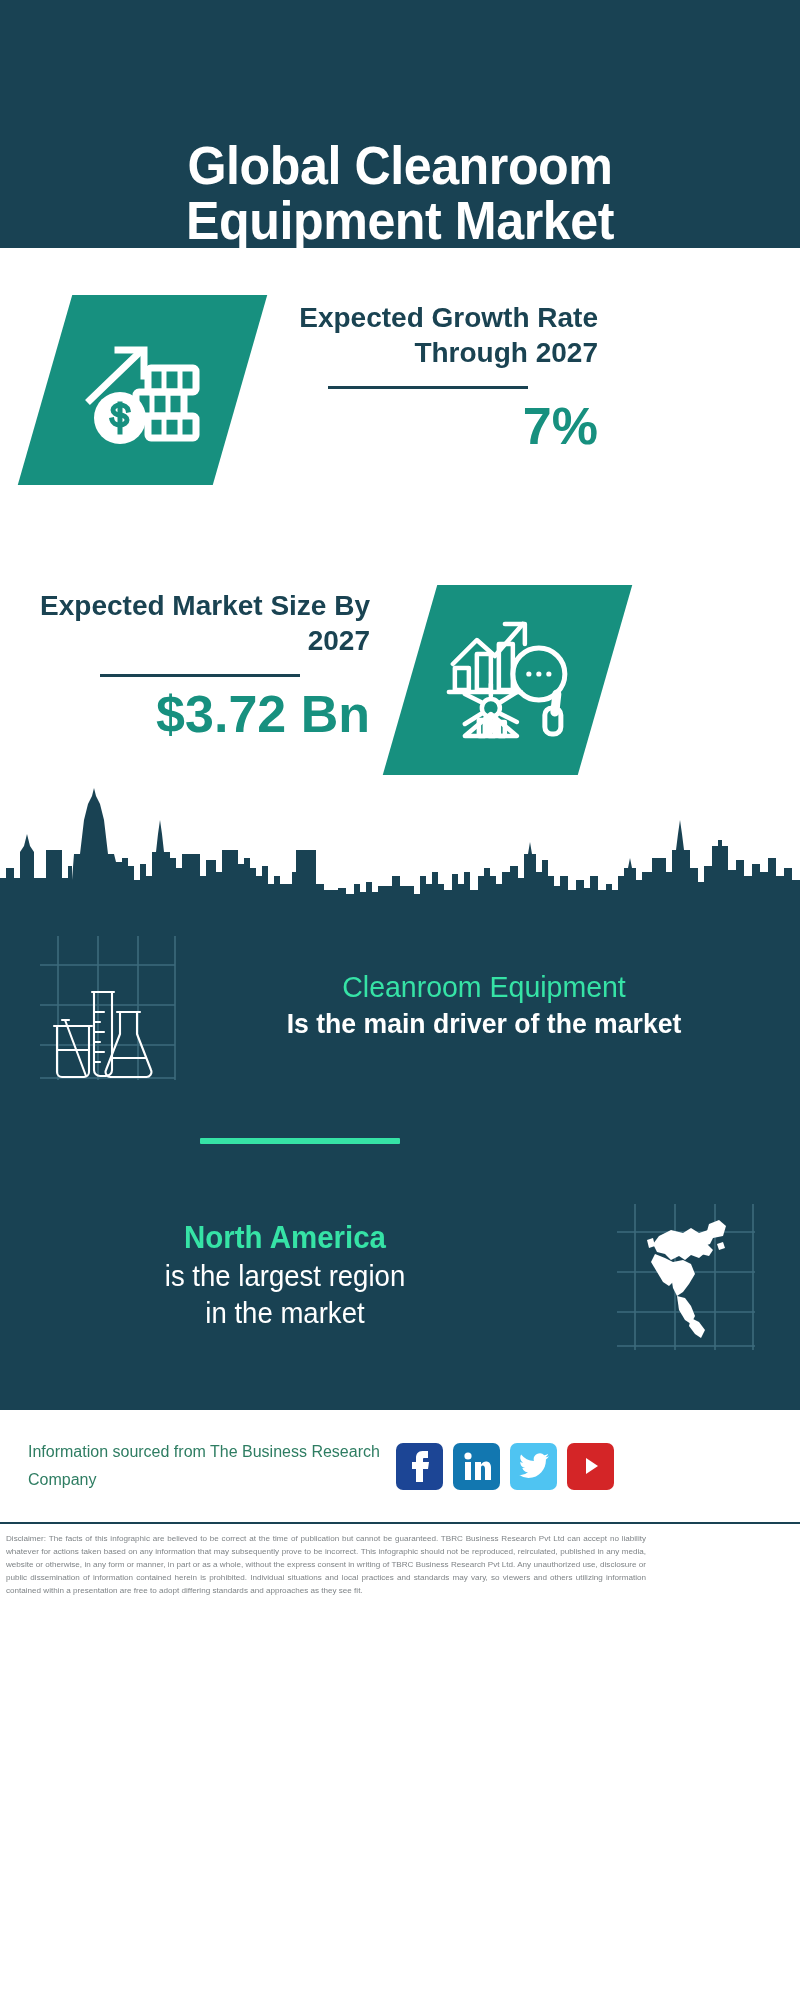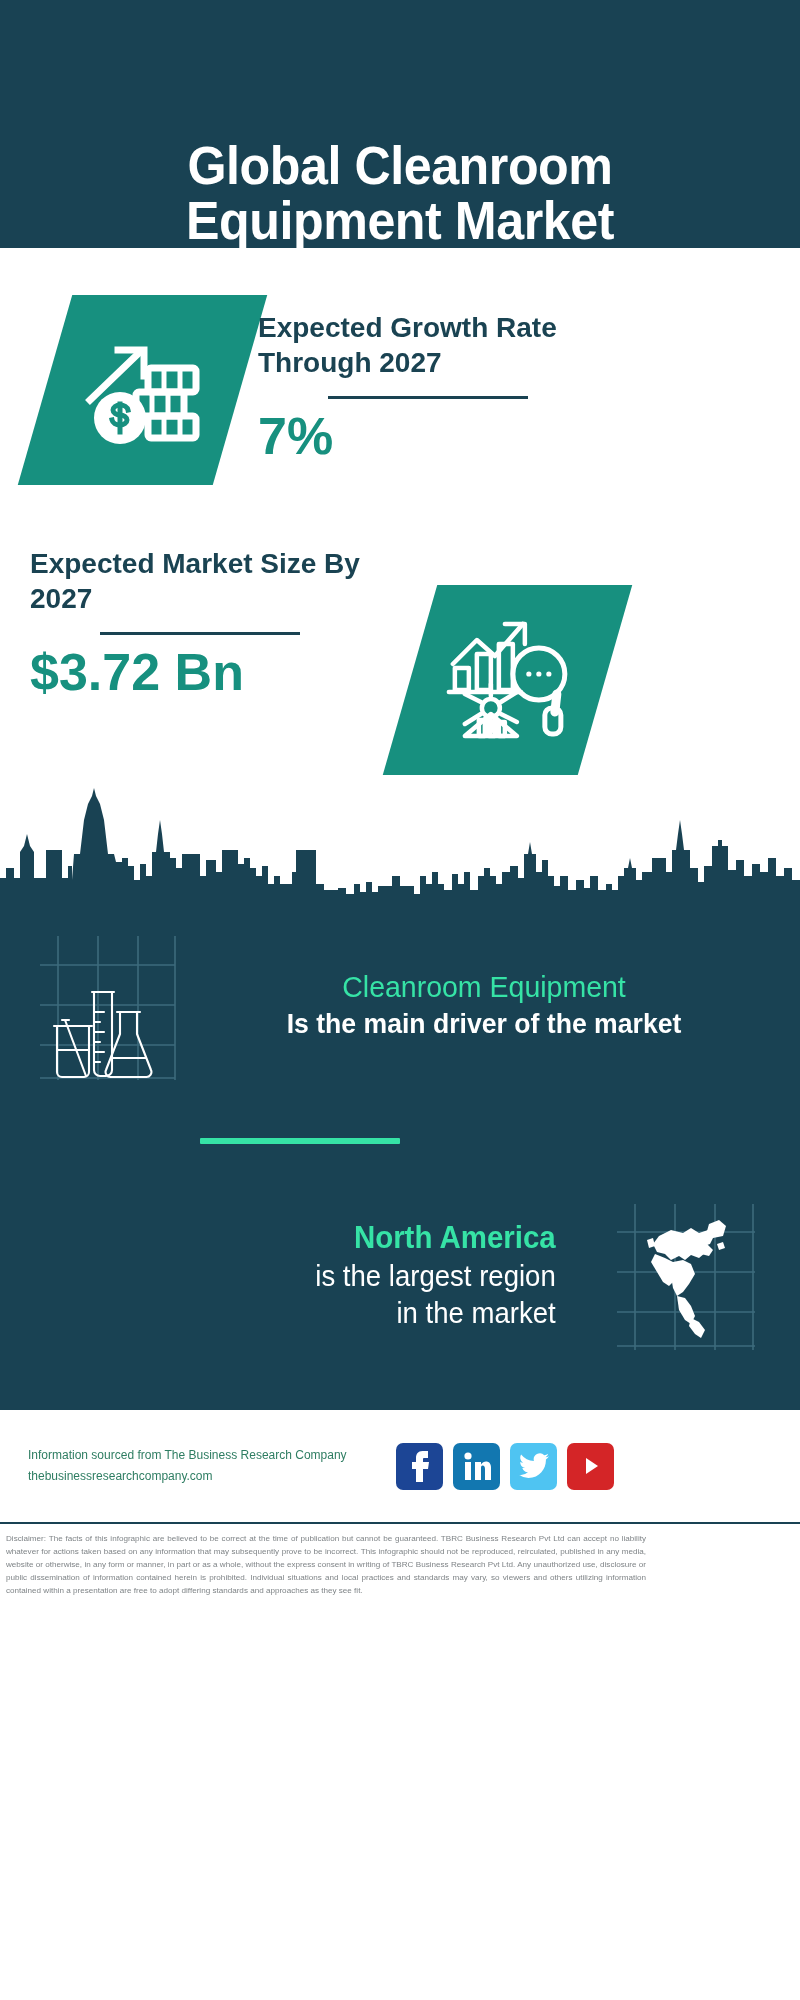--- a/index.html
+++ b/index.html
@@ -38,34 +38,34 @@
     background:#17907f;
     transform:skewX(-16deg);
     display:flex;align-items:center;justify-content:center;
   }
   .para .glyph{transform:skewX(16deg);display:block;}
 
   .tile-growth{left:45px;top:295px;width:195px;height:190px;}
   .tile-size{left:410px;top:585px;width:195px;height:190px;}
 
   
-  .stat{position:absolute;text-align:left;margin-top:10px;}
+  .stat{position:absolute;text-align:right;}
   .stat .lbl{
     color:#1a4352;font-weight:bold;font-size:28px;line-height:1.25;
     font-family:"Liberation Sans",sans-serif;
   }
   .stat .rule{
     width:200px;height:3px;background:#1a4352;margin:16px auto 10px auto;
   }
   .stat .val{
     color:#17907f;font-weight:bold;font-size:52px;line-height:1.05;
     font-family:"Liberation Sans",sans-serif;
   }
   .stat-growth{left:258px;top:300px;width:340px;}
-  .stat-size{left:30px;top:536px;width:340px;}
+  .stat-size{left:30px;top:588px;width:340px;}
   .skyline{
     position:absolute;left:0;top:780px;width:800px;height:120px;display:block;
   }
   .dark-zone{
     position:absolute;left:0;top:898px;width:800px;height:512px;background:#194253;
   }
 
   
   .driver-row{
     position:absolute;left:0;top:915px;width:800px;height:180px;
@@ -87,21 +87,21 @@
   .mid-divider{
     position:absolute;left:200px;top:1138px;width:200px;height:6px;background:#36e3a6;
     border-radius:1px;
   }
 
   
   .region-row{
     position:absolute;left:0;top:1185px;width:800px;height:180px;
     display:flex;align-items:center;
   }
-  .region-text{flex:1;text-align:right;}
+  .region-text{flex:1;text-align:center;}
   .region-icon{width:230px;display:flex;justify-content:center;align-items:center;}
   .region-accent{
     color:#36e3a6;font-size:31px;font-weight:bold;line-height:1.3;
     font-family:"Liberation Sans Narrow","Liberation Sans",sans-serif;
     transform:scaleX(0.95);
   }
   .region-white{
     color:#ffffff;font-size:29px;font-weight:normal;line-height:1.28;
     font-family:"Liberation Sans Narrow","Liberation Sans",sans-serif;
     transform:scaleX(0.95);
@@ -110,21 +110,21 @@
   
   .footer{
     position:absolute;left:0;top:1410px;width:800px;height:115px;background:#ffffff;
   }
   .footer-inner{
     position:absolute;left:0;top:1412px;width:800px;height:108px;
     display:flex;align-items:center;
   }
   .source{
     margin-left:28px;width:360px;
-    color:#2e7d62;font-size:12px;line-height:1.75;
+    color:#2e7d62;font-size:16px;line-height:1.75;
     font-family:"Liberation Sans Narrow","Liberation Sans",sans-serif;
   }
   .socials{display:flex;gap:10px;margin-left:8px;align-items:center;}
   .sbtn{
     width:47px;height:47px;border-radius:7px;display:flex;
     align-items:center;justify-content:center;color:#fff;
   }
   .sbtn.fb{background:#1c4595;}
   .sbtn.li{background:#1277b0;}
   .sbtn.tw{background:#4fc4f2;}
@@ -283,21 +283,20 @@
           <path d="M104 44 L110 42 L112 48 L106 50 Z"></path>
         </g>
       </svg>
     </div>
   </div>
 
   <div class="footer"></div>
   <div class="footer-inner">
     <div class="source">
       <div>Information sourced from The Business Research Company</div>
-      <div>thebusinessresearchcompany.com</div>
     </div>
     <div class="socials">
       <div class="sbtn fb">
         <svg width="24" height="32" viewBox="0 0 24 32" fill="#ffffff">
             <path d="M16 8 L20 8 L20 1 L14.5 1 C10 1 8 4 8 8 L8 12 L4 12 L4 19 L8 19 L8 32 L15 32 L15 19 L20 19 L21 12 L15 12 L15 9.5 C15 8.5 15.2 8 16 8 Z"></path>
           </svg>
       </div>
       <div class="sbtn li">
         <svg width="28" height="30" viewBox="0 0 28 30" fill="#ffffff">
             <rect x="2" y="11" width="6" height="18"></rect>

